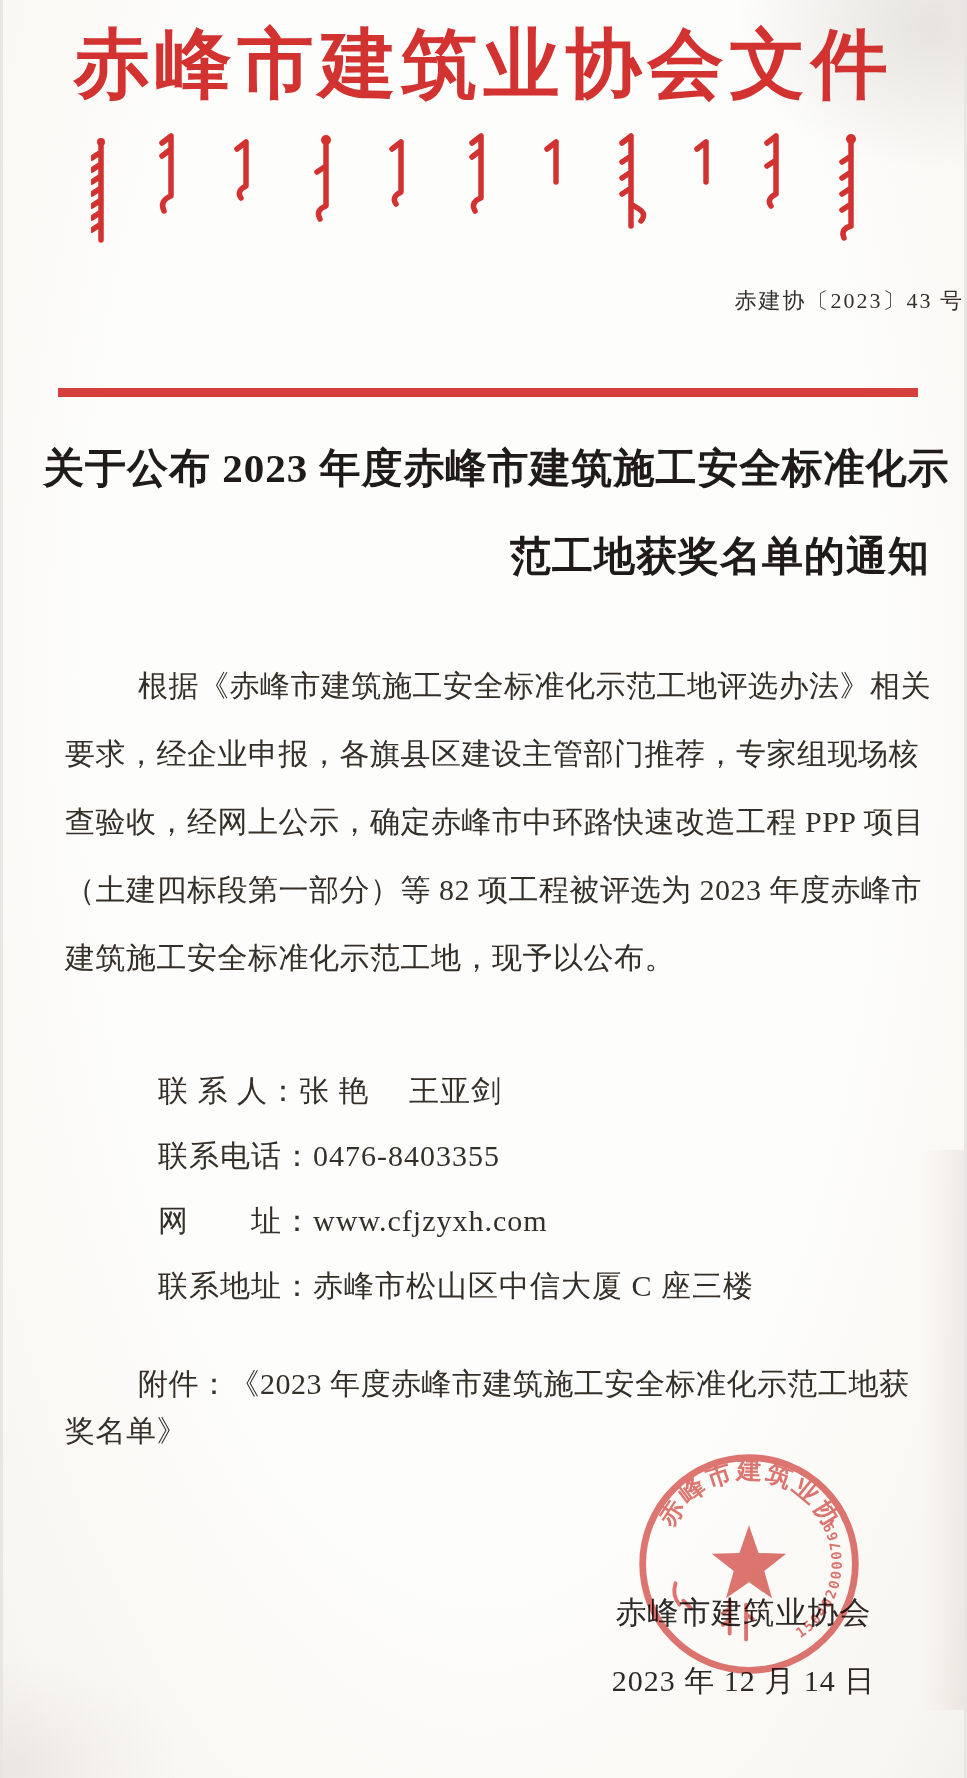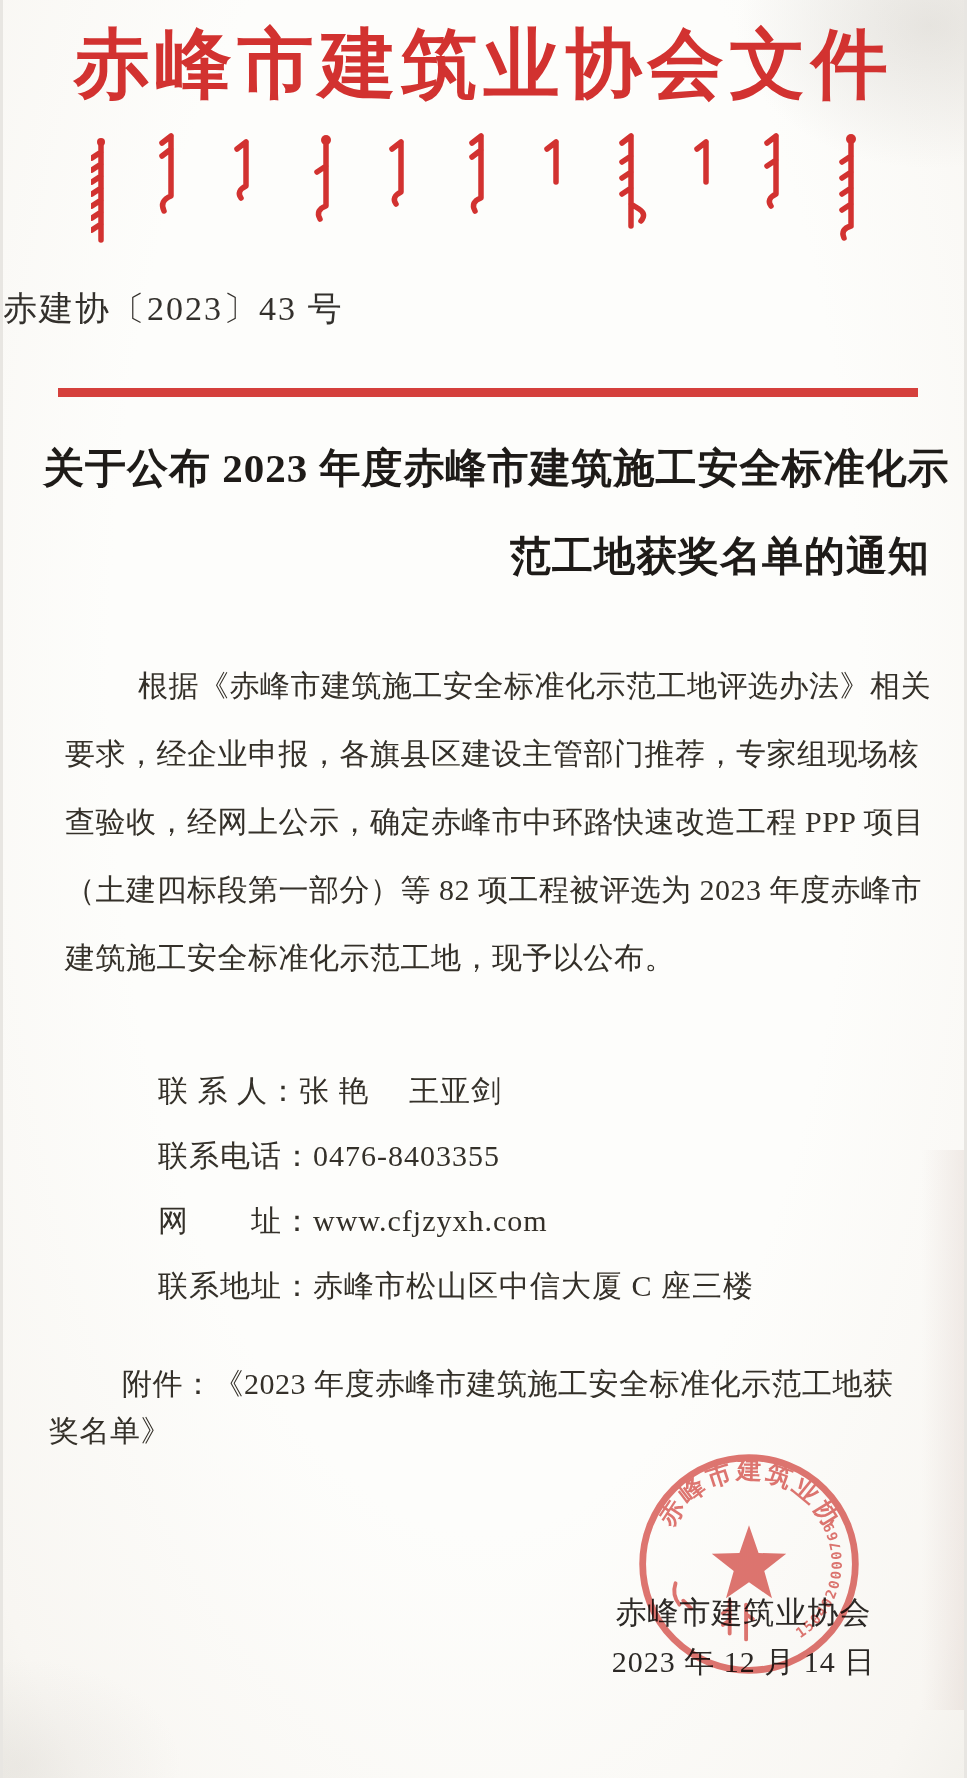--- a/index.html
+++ b/index.html
@@ -29,21 +29,21 @@
     color:#d23230;
     white-space:nowrap;
   }
   .mongol-row{position:absolute;top:126px;left:88px;width:790px;height:118px;}
   .mongol-row svg{display:block;width:100%;height:100%;}
   .mongol-row path{stroke:#d23230;stroke-width:5.5;fill:none;stroke-linecap:round;stroke-linejoin:round;}
   .mongol-row circle{fill:#d23230;}
 
   .doc-number{
     position:absolute;top:286px;left:0;width:100%;
-    text-align:left;font-size:34px;color:#33302c;
+    text-align:right;font-size:22px;color:#33302c;
     letter-spacing:2px;white-space:nowrap;
   }
   .red-rule{
     position:absolute;top:388px;left:55px;width:860px;height:9px;
     background:#d5403c;
   }
   .doc-title{
     position:absolute;top:424px;left:40px;width:887px;
     text-align:right;font-size:41px;line-height:88px;
     font-weight:700;color:#1e1b18;letter-spacing:1px;
@@ -57,32 +57,32 @@
   .body-block .line{white-space:nowrap;}
   .body-block .line.indent{padding-left:73px;}
 
   .contact-block{
     position:absolute;top:1058px;left:135px;width:760px;
     font-size:30px;line-height:65px;color:#343029;letter-spacing:1px;margin-left:20px;
   }
   .contact-row{white-space:nowrap;}
 
   .attachment-block{
-    position:absolute;top:1360px;left:46px;width:845px;
+    position:absolute;top:1360px;left:62px;width:845px;
     font-size:30px;line-height:47px;color:#343029;letter-spacing:.5px;
   }
   .attachment-block .line{white-space:nowrap;}
   .attachment-block .line.indent{padding-left:73px;}
 
   .sign-block{
     position:absolute;top:1588px;left:548px;width:385px;
     text-align:center;color:#2c2926;
   }
   .sign-org{font-size:31px;line-height:49px;letter-spacing:1px;white-space:nowrap;}
-  .sign-date{font-size:30px;line-height:49px;letter-spacing:1px;white-space:nowrap;}
+  .sign-date{font-size:30px;line-height:49px;letter-spacing:1px;white-space:nowrap;margin-top:19px;}
 
   .seal{
     position:absolute;left:630px;top:1448px;width:232px;height:232px;
     opacity:.82;mix-blend-mode:multiply;
   }
   .seal svg{width:100%;height:100%;display:block;}
 </style>
 </head>
 <body>
 

